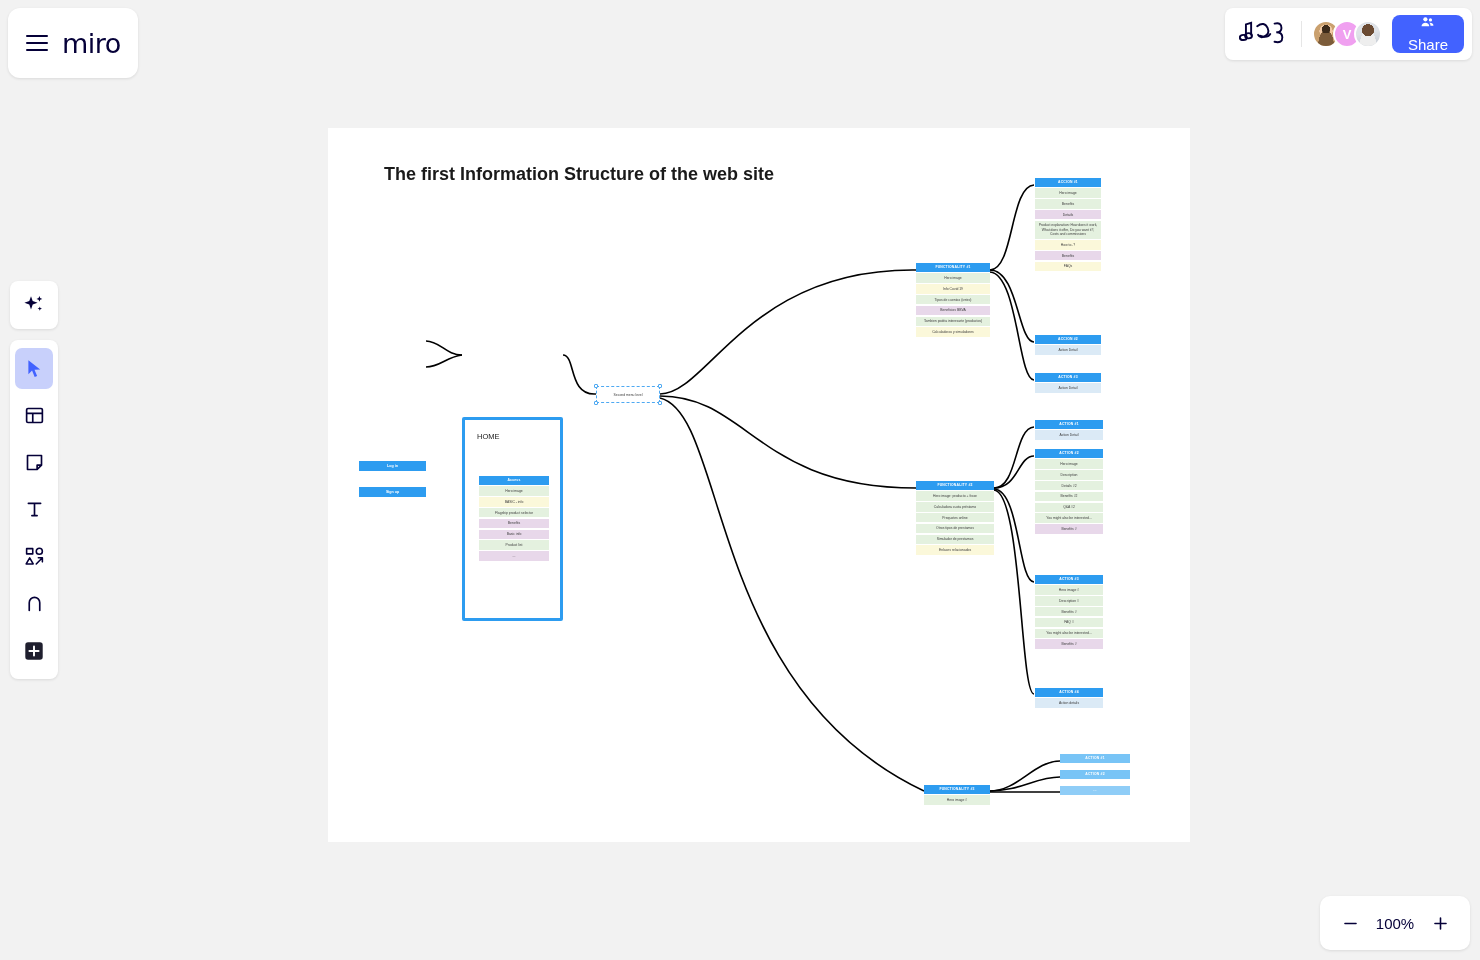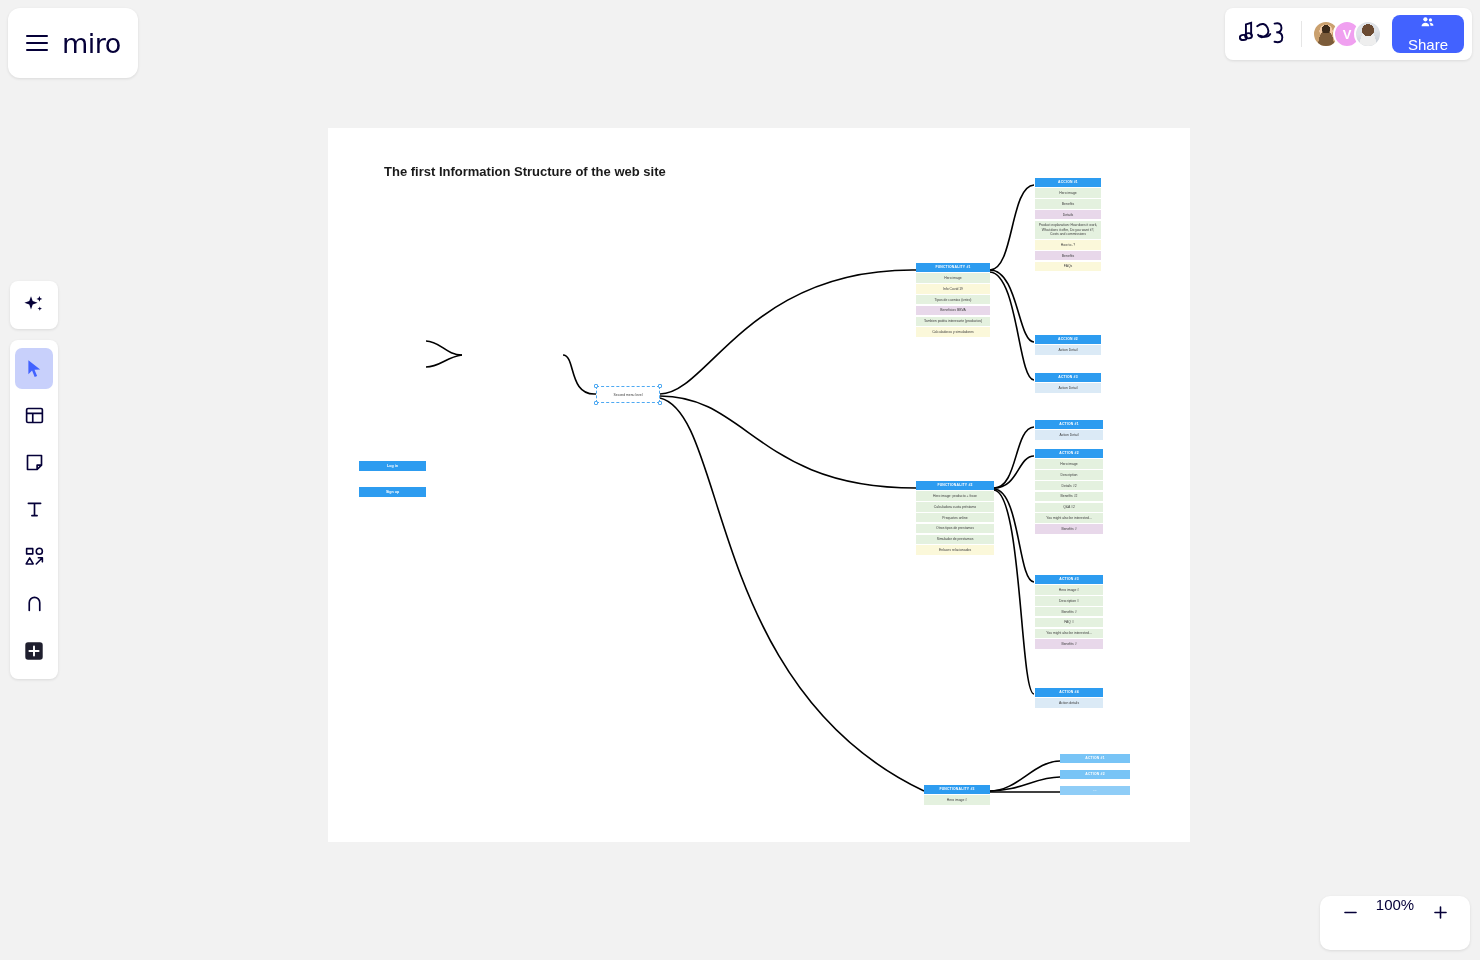--- a/index.html
+++ b/index.html
@@ -78,37 +78,37 @@
   .tool {
     width: 38px; height: 41px; margin: 3px 0; border-radius: 7px;
     display: flex; align-items: center; justify-content: center; cursor: pointer;
   }
   .tool.active { background: #c8d0fb; }
 
   
   .zoom-bar {
     position: absolute; right: 10px; bottom: 10px;
     height: 54px; background: #fff; border-radius: 10px;
-    display: flex; gap: 6px; padding: 0 14px;
+    display: flex; align-items: center; gap: 6px; padding: 0 14px;
     box-shadow: 0 1px 3px rgba(0,0,0,.10);
   }
   .zoom-btn {
     width: 32px; height: 32px; border: none; background: transparent; cursor: pointer;
     display: flex; align-items: center; justify-content: center;
   }
   .zoom-val { font-size: 15px; color: #050038; min-width: 46px; text-align: center; }
 
   
   .board {
     position: absolute; left: 328px; top: 128px;
     width: 862px; height: 714px; background: #fff;
   }
   .board-title {
     position: absolute; left: 56px; top: 36px;
-    font-size: 13px; font-weight: bold; color: #1a1a1a;
+    font-size: 18px; font-weight: bold; color: #1a1a1a;
   }
   .svg-layer { position: absolute; inset: 0; width: 862px; height: 714px; pointer-events: none; }
 
   
   .node { position: absolute; }
   .hdr {
     background: #2d9cf0; color: #fff; font-weight: bold;
     font-size: 3.4px; text-align: center;
     padding: 2.5px 1px; letter-spacing: .2px; line-height: 1.15;
   }
@@ -287,20 +287,33 @@
 
         <path d="M662 663 C 690 663, 706 633, 732 633"></path>
         <path d="M662 663 C 692 663, 708 649, 732 649"></path>
         <path d="M662 664 L 732 664"></path>
       </g>
     </svg>
 
     <div class="pill" style="left:31px; top:333px;">Log in</div>
     <div class="pill" style="left:31px; top:359px;">Sign up</div>
 
+    <div class="home-frame">
+      <div class="home-label">HOME</div>
+      <div class="home-items">
+        <div class="hdr">Access</div>
+        <div class="row g">Hero image</div>
+        <div class="row y">BASIC - info</div>
+        <div class="row g">Flagship product selector</div>
+        <div class="row p">Benefits</div>
+        <div class="row p">Basic info</div>
+        <div class="row g">Product list</div>
+        <div class="row p">...</div>
+      </div>
+    </div>
 
     <div class="sel-box">
       <span class="cap">Second menu level</span>
       <span class="handle" style="left:-3px; top:-3px;"></span>
       <span class="handle" style="right:-3px; top:-3px;"></span>
       <span class="handle" style="left:-3px; bottom:-3px;"></span>
       <span class="handle" style="right:-3px; bottom:-3px;"></span>
     </div>
 
     <div class="node" style="left:588px; top:135px; width:74px;">

